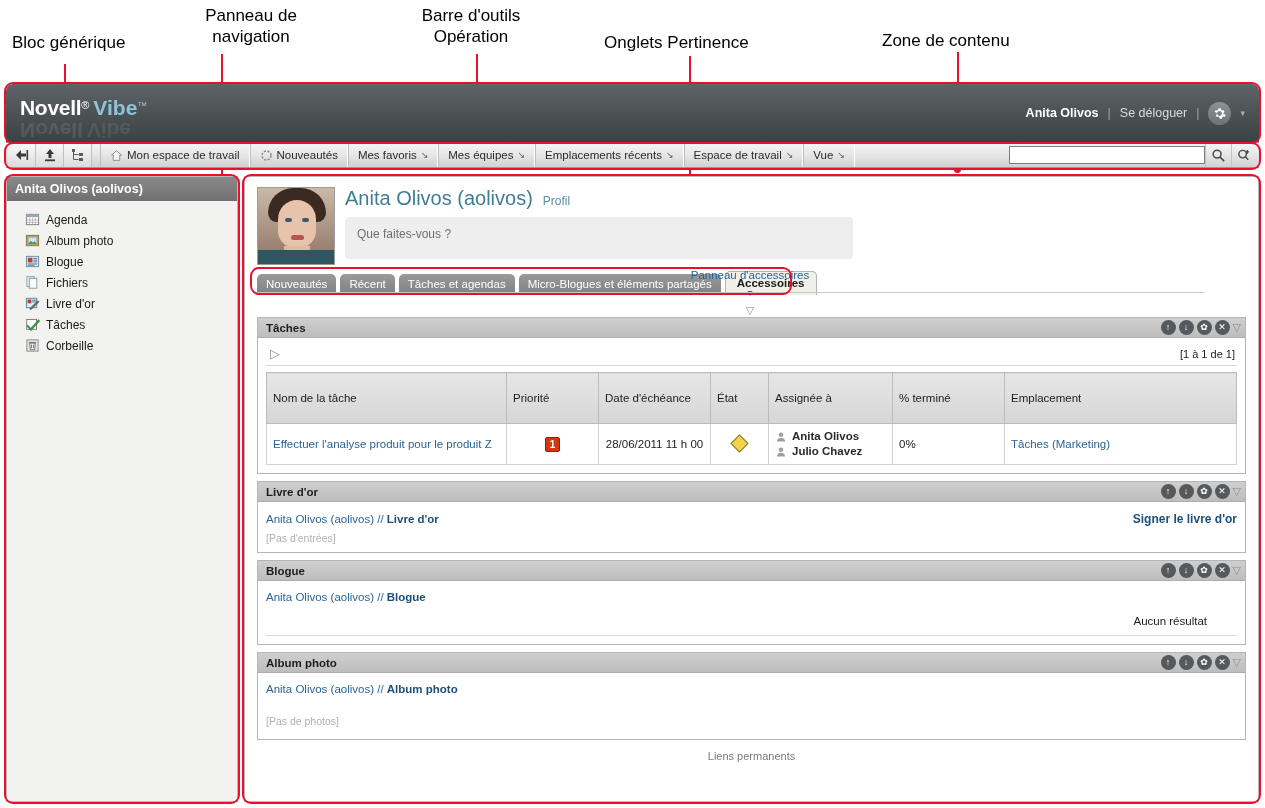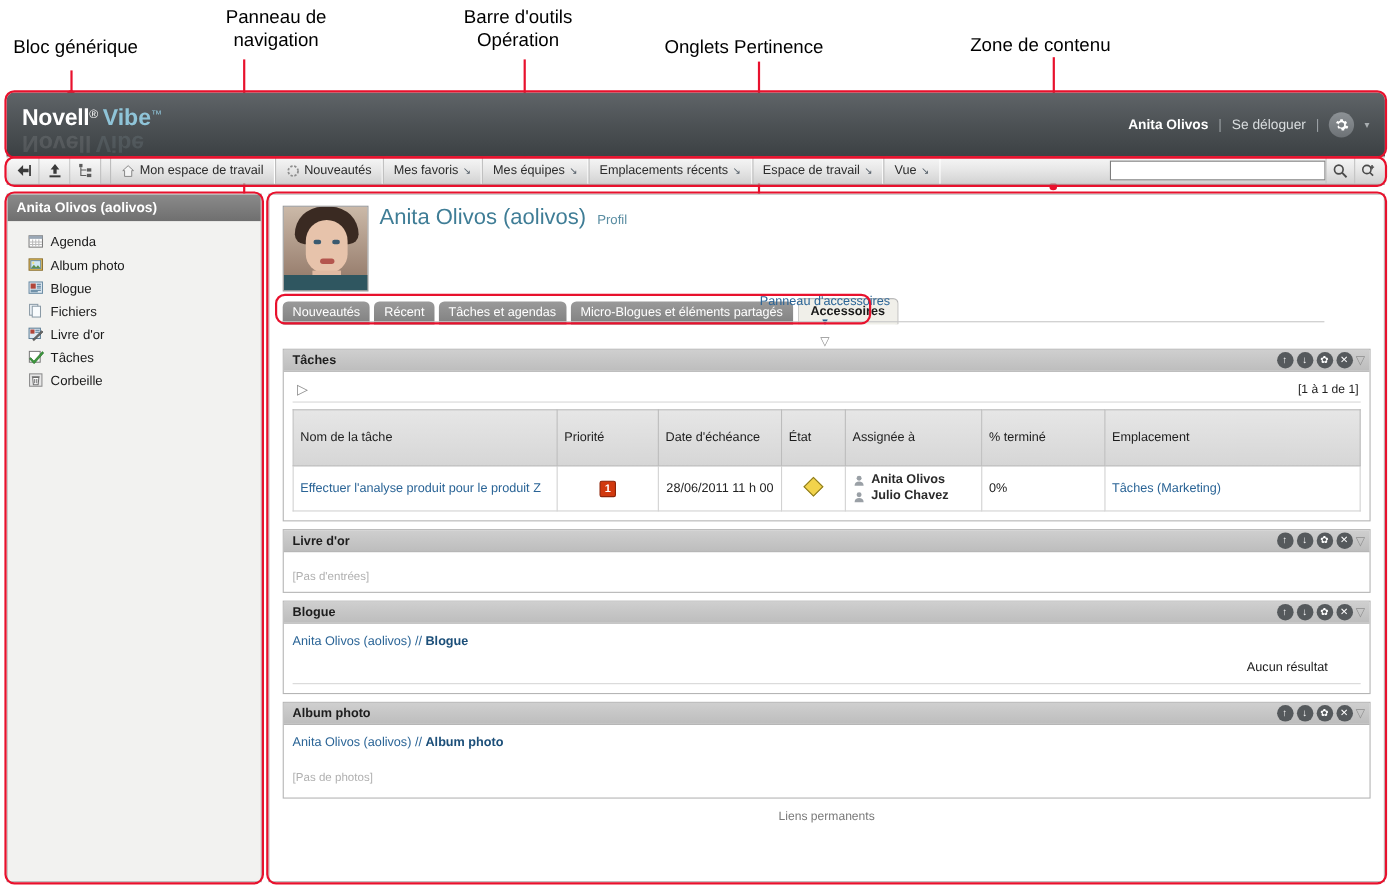--- a/index.html
+++ b/index.html
@@ -451,20 +451,21 @@
           <div class="eyeR"></div>
         <div class="lips"></div>
           <div class="neck"></div>
           <div class="shirt"></div>
       </div>
       <div class="profile-body">
         <div class="profile-name-row">
           <span class="profile-name">Anita Olivos (aolivos)</span>
           <span class="profile-link">Profil</span>
         </div>
+        <div class="status-box">Que faites-vous ?</div>
       </div>
     </div>
 
     <div class="tabs">
       <div class="tab">Nouveautés</div>
       <div class="tab">Récent</div>
       <div class="tab">Tâches et agendas</div>
       <div class="tab">Micro-Blogues et éléments partagés</div>
       <div class="tab active">Accessoires</div>
     </div>
@@ -547,20 +548,26 @@
           <span class="panel-title">Livre d'or</span>
           <span class="panel-icons">
             <span class="pi">↑</span>
             <span class="pi">↓</span>
             <span class="pi">✿</span>
             <span class="pi">✕</span>
             <span class="tri-down">▽</span>
           </span>
         </div>
         <div class="panel-body" style="padding-top:10px;">
+          <div style="display:flex;align-items:baseline;justify-content:space-between;">
+            <div class="bc">
+              <span>Anita Olivos (aolivos) // </span><b>Livre d'or</b>
+            </div>
+            <a class="signlink" href="#">Signer le livre d'or</a>
+          </div>
           <div class="empty" style="margin-top:6px;">[Pas d'entrées]</div>
         </div>
       </div>
 
       <div class="panel">
         <div class="panel-head">
           <span class="panel-title">Blogue</span>
           <span class="panel-icons">
             <span class="pi">↑</span>
             <span class="pi">↓</span>

